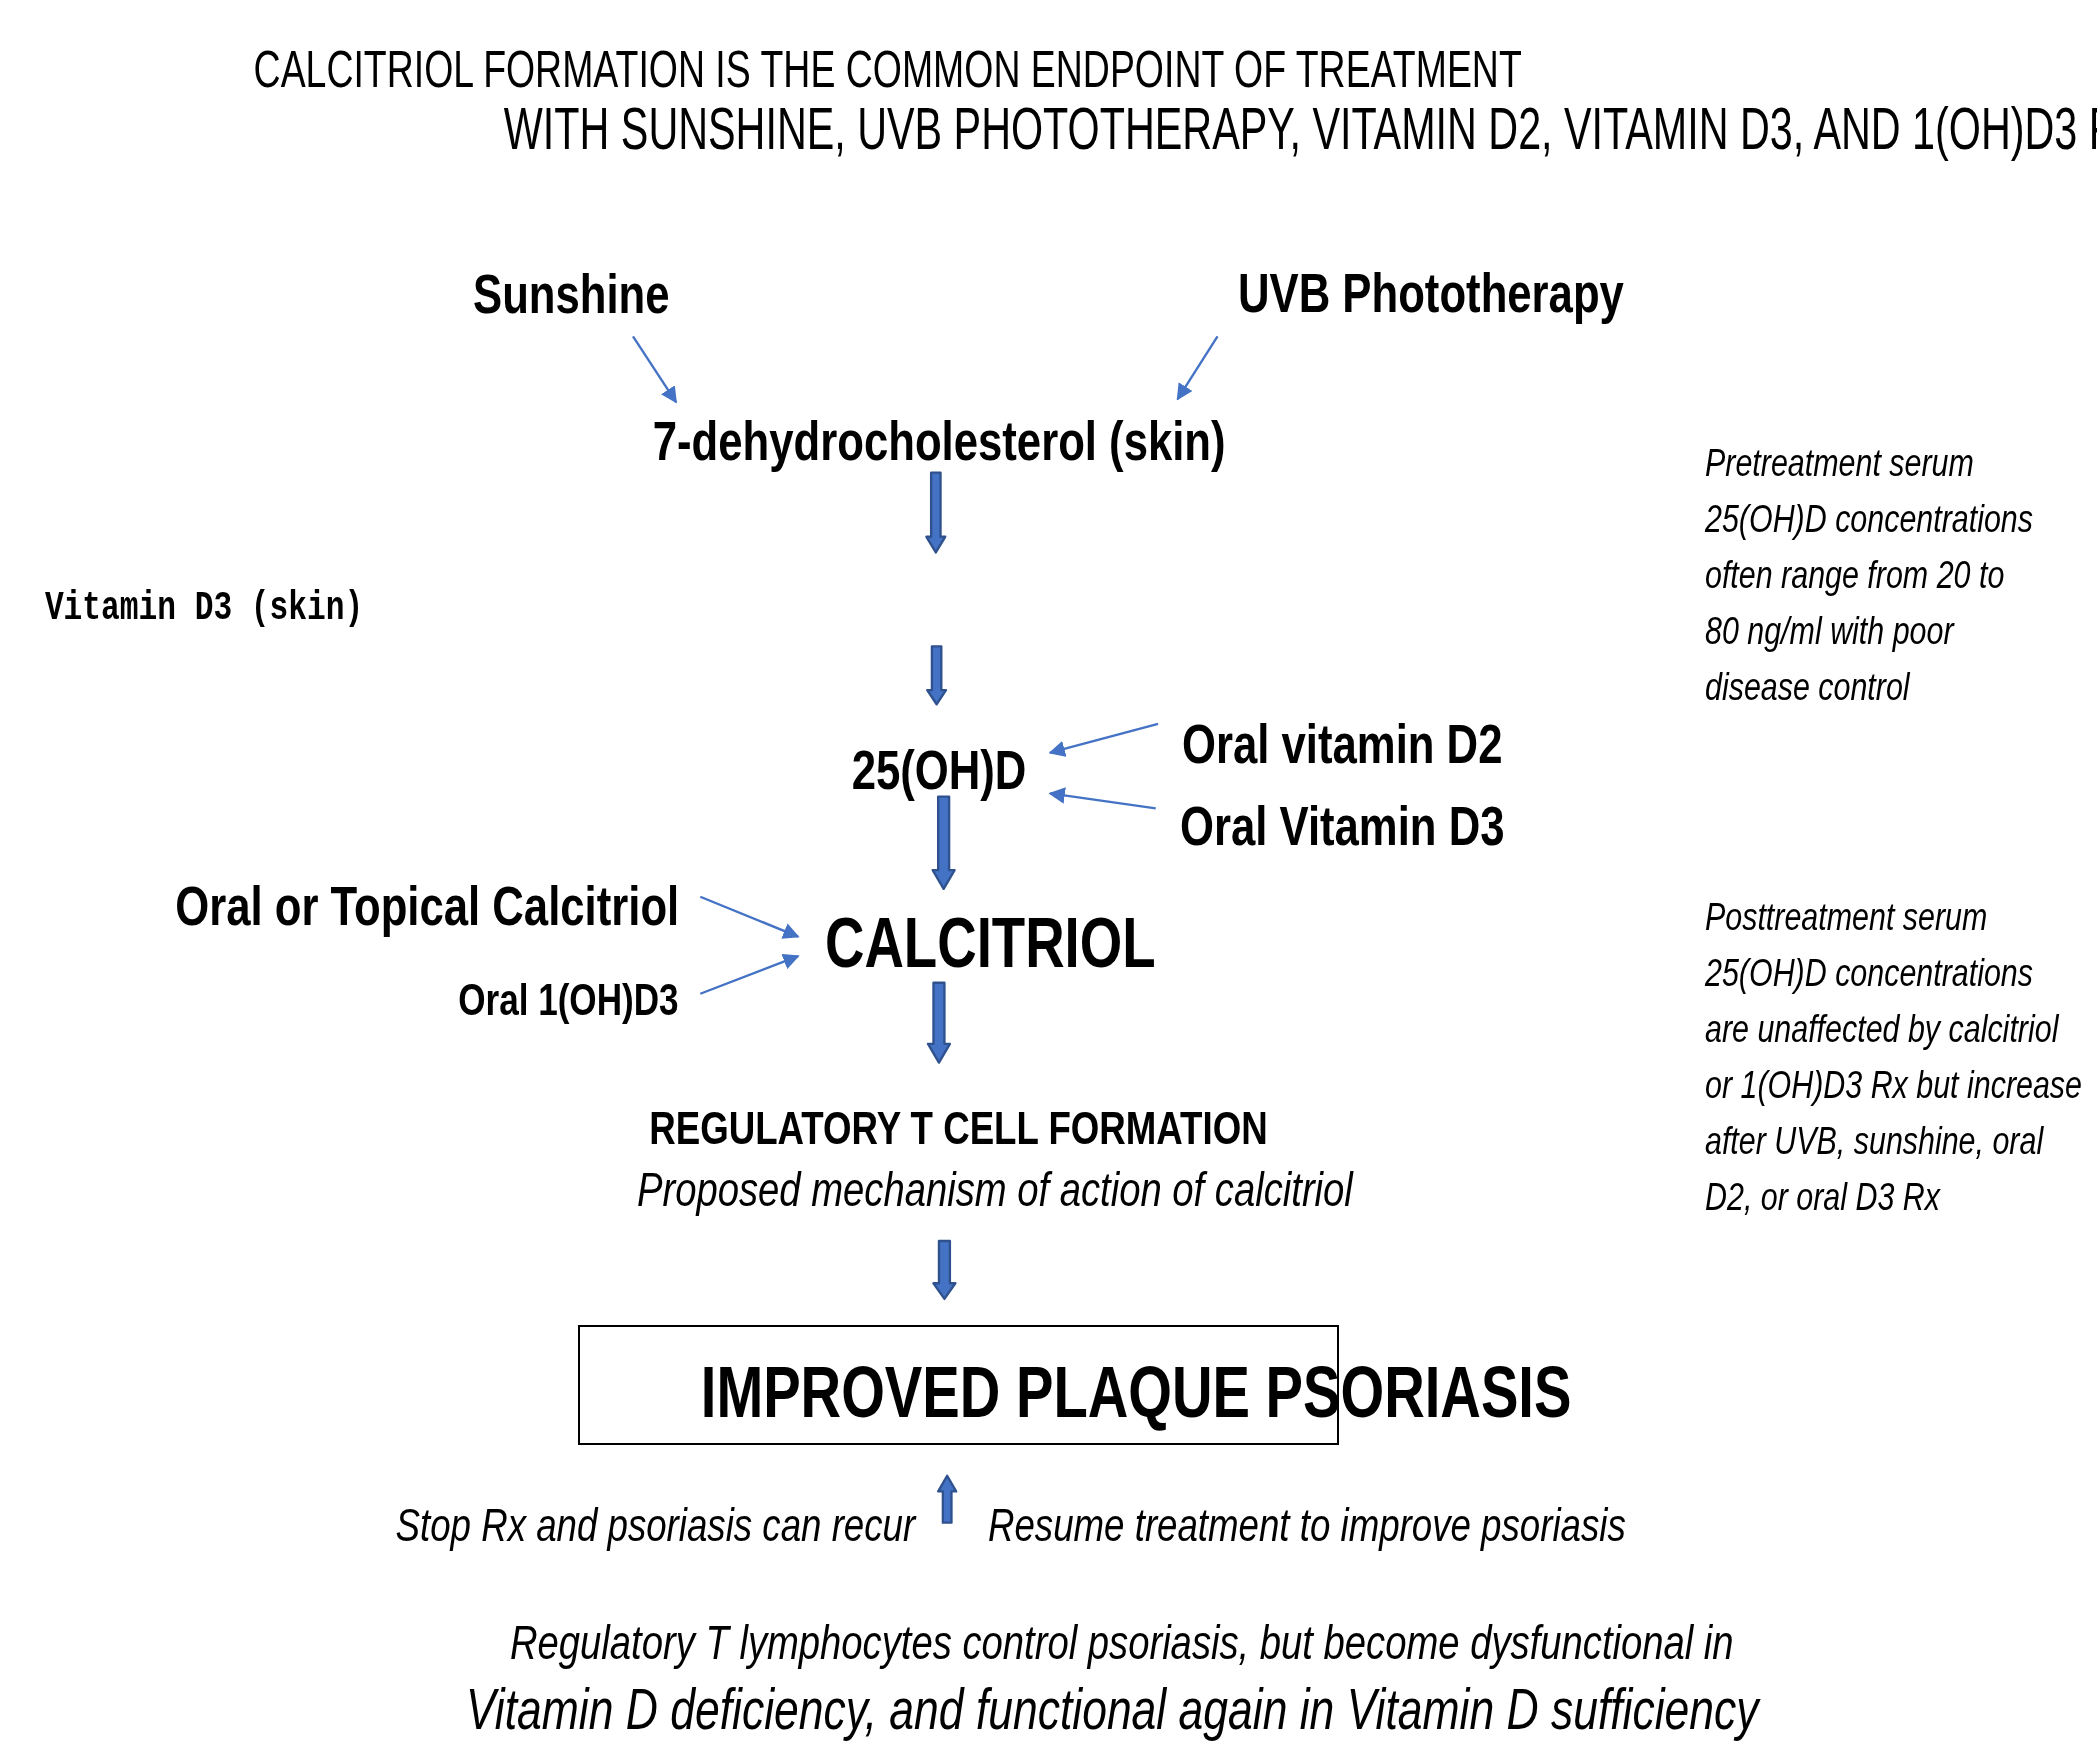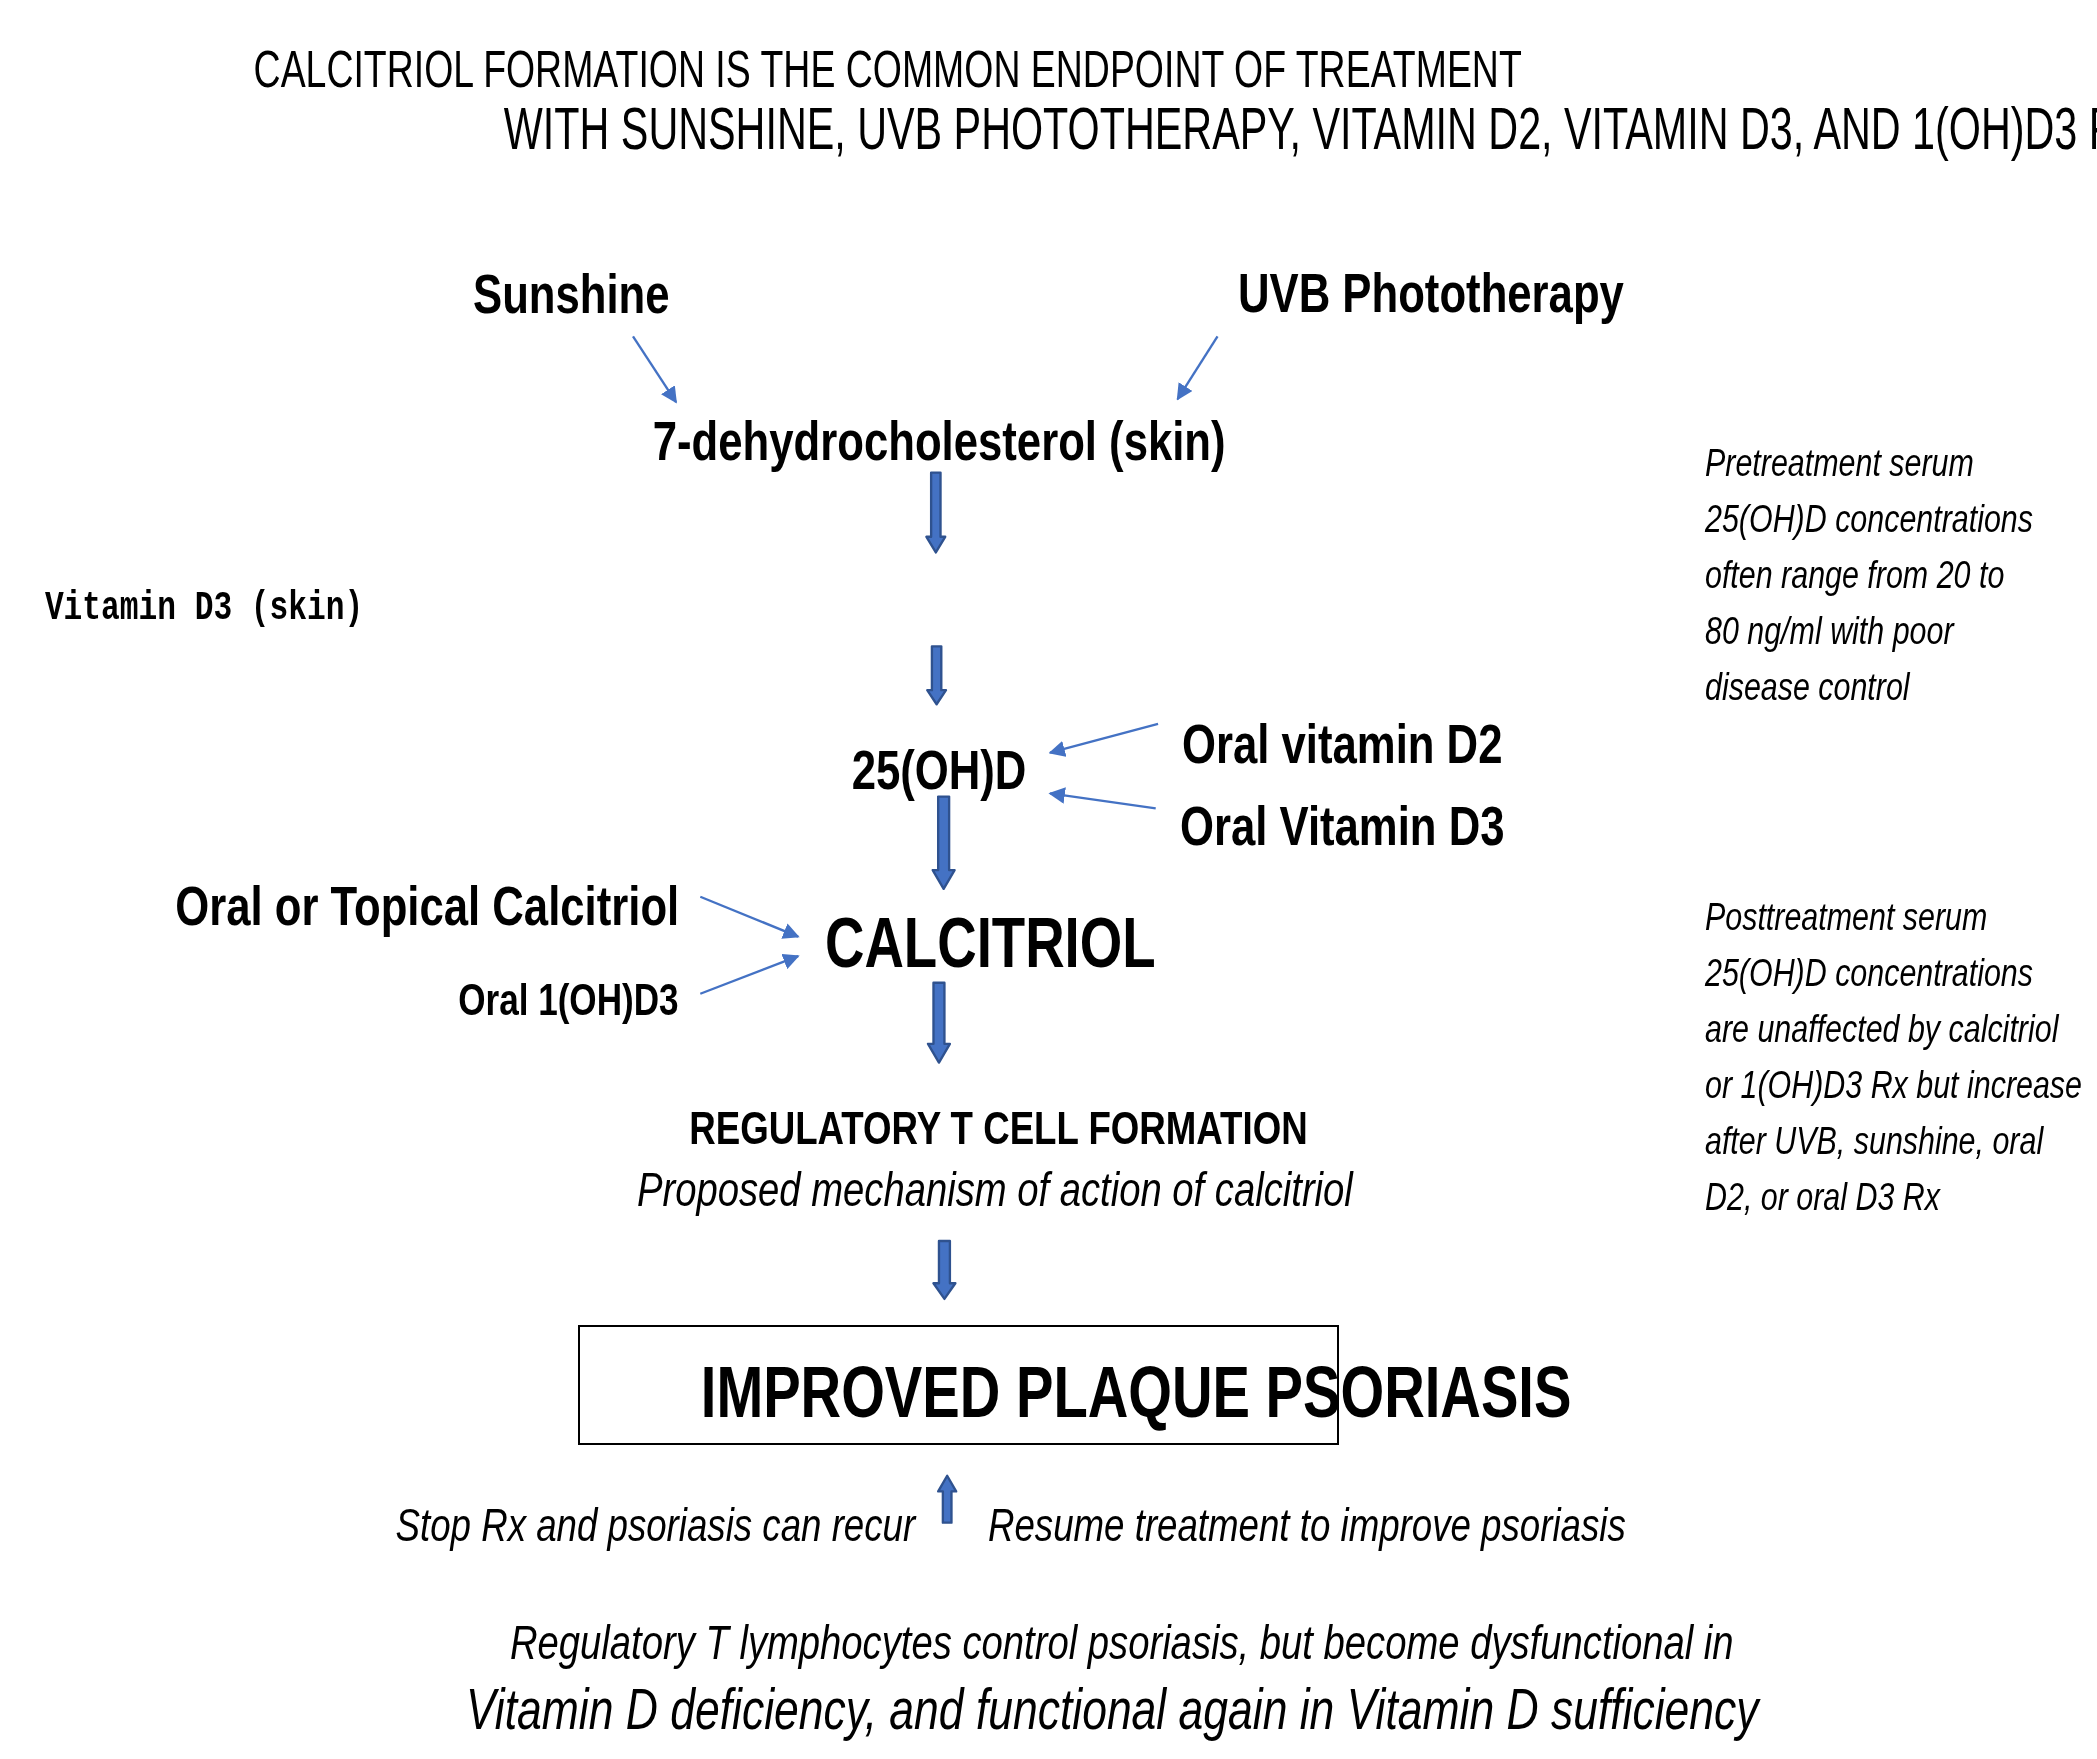--- a/index.html
+++ b/index.html
@@ -57,21 +57,21 @@
 <div class="t node" style="right:1418px; top:878px; font-size:56px; text-align:right;">
   <span class="sqr">Oral or Topical Calcitriol</span>
 </div>
 <div class="t node" style="right:1418px; top:977px; font-size:45px; text-align:right;">
   <span class="sqr">Oral 1(OH)D3</span>
 </div>
 <div class="t node" style="left:825px; top:908px; font-size:70px;">
   <span class="sq">CALCITRIOL</span>
 </div>
 
-<div class="t node" style="left:0; width:1917px; text-align:center; top:1104px; font-size:47px;margin-left:40px;">
+<div class="t node" style="left:0; width:1917px; text-align:center; top:1104px; font-size:47px;">
   <span class="sqc">REGULATORY T CELL FORMATION</span>
 </div>
 <div class="t ital" style="left:0; width:1917px; text-align:center; top:1165px; font-size:49px;margin-left:36px;">
   <span class="sqc">Proposed mechanism of action of calcitriol</span>
 </div>
 
 <div class="box"></div>
 <div class="t node" style="left:578px; width:761px; text-align:center; top:1356px; font-size:72px;">
   <span class="sqc">IMPROVED PLAQUE PSORIASIS</span>
 </div>

